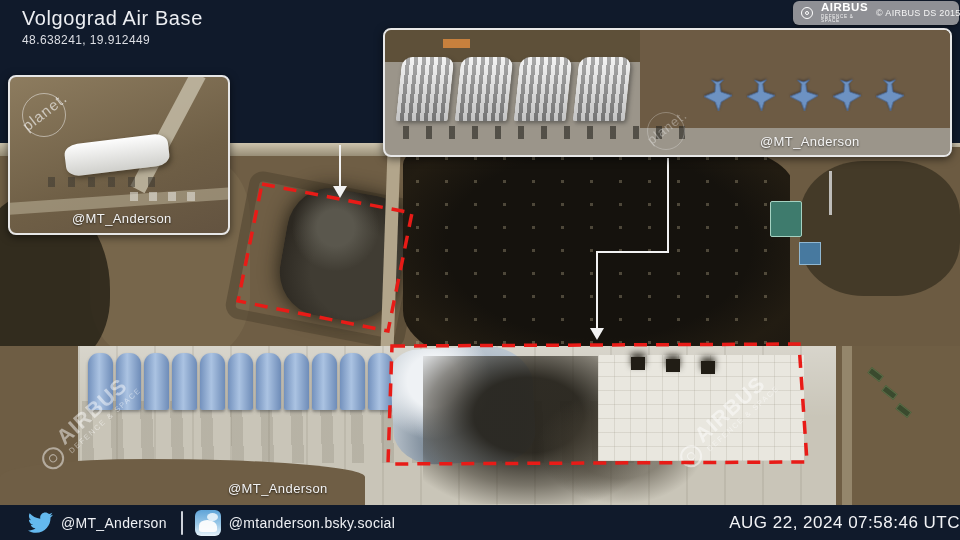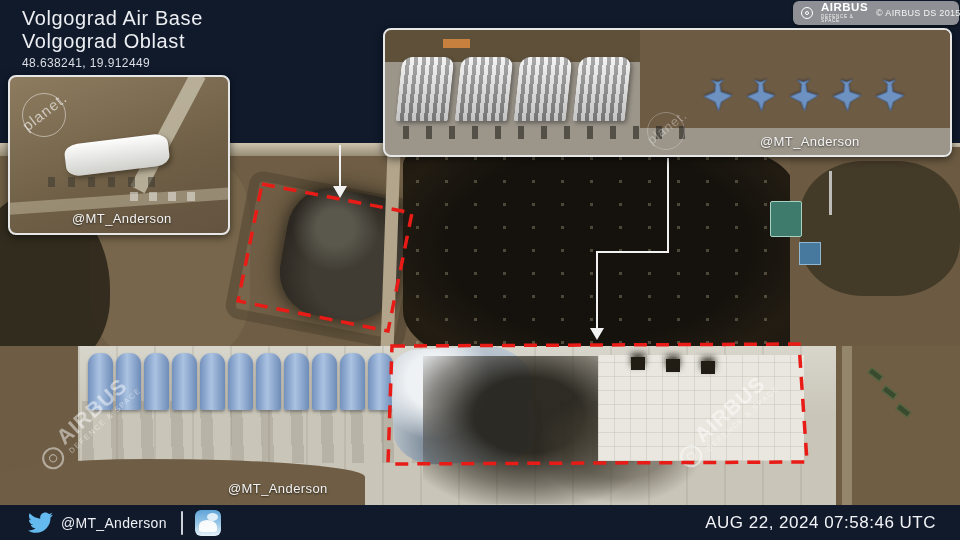--- a/index.html
+++ b/index.html
@@ -129,21 +129,21 @@
     display:flex; align-items:center; }
   .tw-icon { margin-left:28px; display:flex; }
   .footer-handle { color:#eef0f4; font-size:14px; letter-spacing:.3px; margin-left:8px; }
   .footer-divider { width:2px; height:24px; background:#cdd2da; margin-left:14px; border-radius:1px; }
   .bsky-icon { width:26px; height:26px; border-radius:6px; margin-left:12px; overflow:hidden; position:relative;
     background: linear-gradient(180deg,#5fa4d8 0%,#9cc9e8 55%,#e8f3fa 100%); }
   .bsky-cloud { position:absolute; left:4px; top:10px; width:18px; height:12px; background:#fdfdfd;
     border-radius:50% 60% 20% 20%; opacity:.95; }
   .bsky-cloud2 { position:absolute; left:12px; top:3px; width:11px; height:8px; background:#eaf4fb;
     border-radius:50%; opacity:.9; }
-  .timestamp { margin-left:auto; margin-right:24px; color:#f2f3f6; font-size:17px; letter-spacing:.5px; }
+  .timestamp { margin-left:auto; margin-right:0; color:#f2f3f6; font-size:17px; letter-spacing:.5px; }
 </style>
 </head>
 <body>
 
 <div class="canvas">
 
   <div class="abs photo">
     <div class="abs road-top"></div>
     <div class="abs patch-dirt-left"></div>
     <div class="abs patch-burn-left"></div>
@@ -279,21 +279,20 @@
 
     <div class="abs planet-wm" style="left:262px; top:82px; width:60px; height:46px; opacity:.55;">
       <div class="planet-circle" style="width:38px; height:38px;"></div>
       <span class="planet-text" style="top:22px; font-size:13px;">planet.</span>
     </div>
     <div class="inset-credit" style="left:375px; bottom:6px;">@MT_Anderson</div>
   </div>
 
   <div class="abs title-block">
     <div class="title-line">Volgograd Air Base</div>
-    <div class="title-line">Volgograd Oblast</div>
     <div class="coords">48.638241, 19.912449</div>
   </div>
 
   <div class="abs airbus-badge">
     <span class="emblem">
         <span class="emblem-inner"></span>
       </span>
     <span class="brand-col">
       <span class="brand-name">AIRBUS</span>
       <span class="brand-div">DEFENCE &amp; SPACE</span>
@@ -306,16 +305,17 @@
       <svg width="25" height="21" viewBox="0 0 24 20">
         <path d="M23.9 2.6c-.9.4-1.8.6-2.8.8 1-.6 1.8-1.6 2.2-2.7-1 .6-2 1-3.1 1.2C19.3.9 18 .3 16.6.3c-2.7 0-4.9 2.2-4.9 4.9 0 .4 0 .8.1 1.1C7.7 6.1 4.1 4.2 1.6 1.2c-.4.7-.7 1.6-.7 2.5 0 1.7.9 3.2 2.2 4.1-.8 0-1.6-.2-2.2-.6v.1c0 2.4 1.7 4.4 3.9 4.8-.4.1-.8.2-1.3.2-.3 0-.6 0-.9-.1.6 2 2.4 3.4 4.6 3.4-1.7 1.3-3.8 2.1-6.1 2.1H0c2.2 1.4 4.8 2.2 7.6 2.2 9 0 14-7.5 14-14v-.6c1-.7 1.8-1.6 2.3-2.7z" fill="#64b9ef"></path>
       </svg>
     </span>
     <span class="footer-handle">@MT_Anderson</span>
     <span class="footer-divider"></span>
     <span class="bsky-icon">
       <span class="bsky-cloud"></span>
       <span class="bsky-cloud2"></span>
     </span>
+    <span class="footer-handle">@mtanderson.bsky.social</span>
     <span class="timestamp">AUG 22, 2024 07:58:46 UTC</span>
   </div>
 
 </div>
 
 </body></html>

